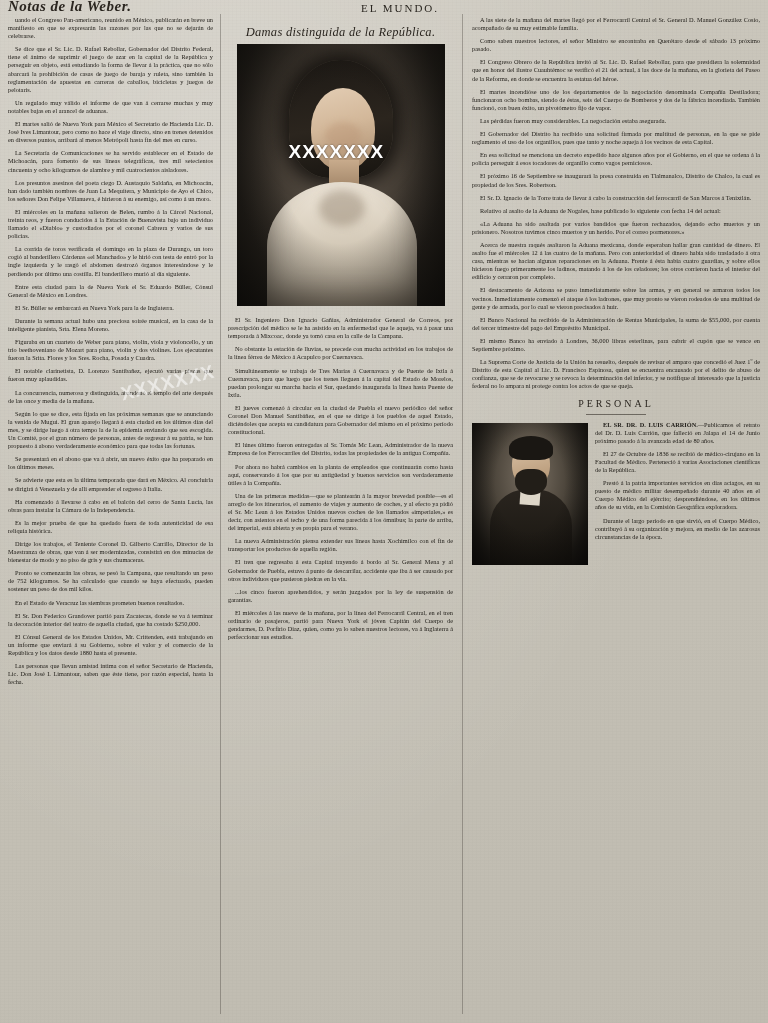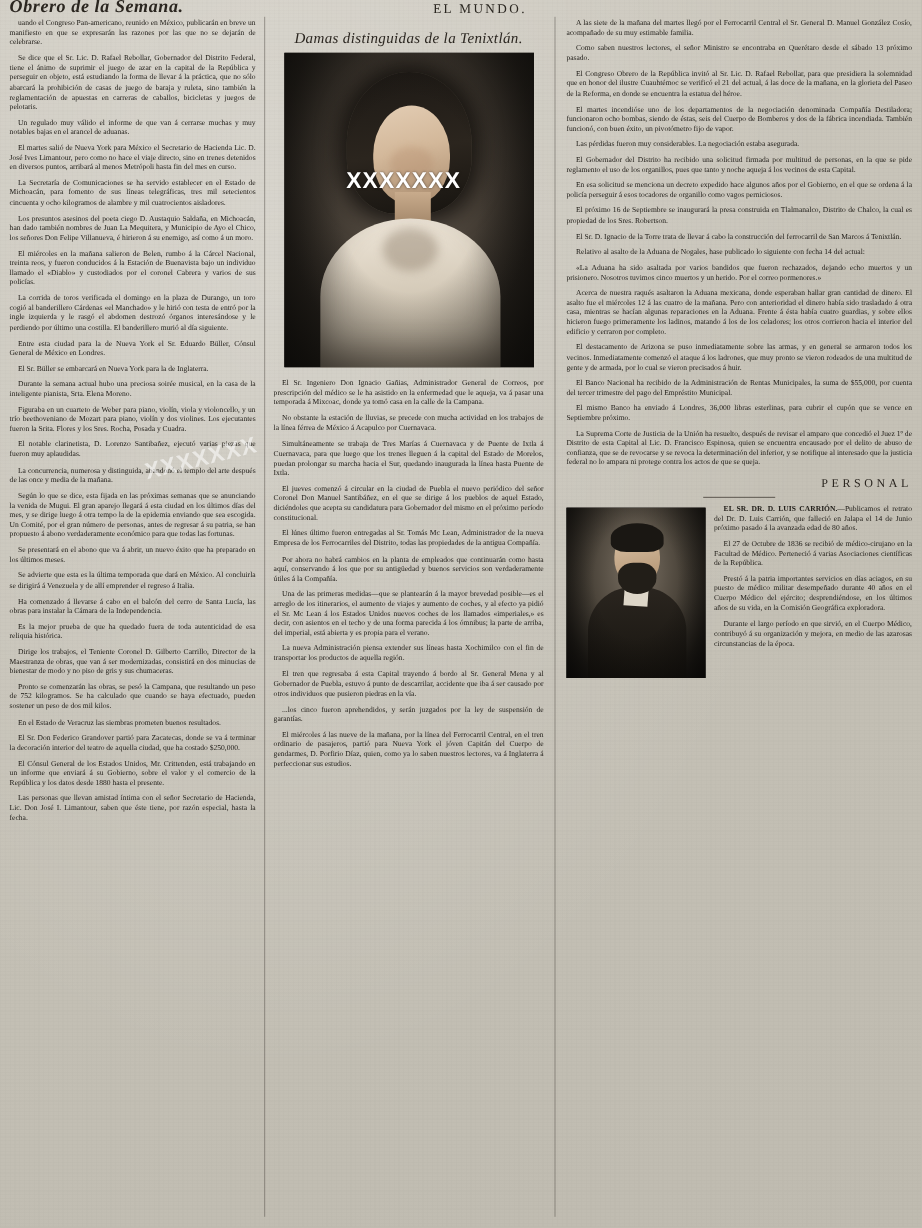--- a/index.html
+++ b/index.html
@@ -192,21 +192,21 @@
     color: #2b2620;
     line-height: 10px;
   }
   .caption .name { font-weight: bold; font-size: 8.4px; }
   .caption .sub { font-size: 6.6px; letter-spacing: .4px; }
   .caption .credit { font-size: 6px; font-style: italic; margin-top: 3px; }
 
   .col2-body { margin-top: 10px; }
 
   .section-head {
-    text-align: right;
+    text-align: center;
     font-size: 10px;
     letter-spacing: 3px;
     color: #2b2620;
     margin: 10px 0 5px 0;
     font-family: "Liberation Serif", serif;
   }
   .hr-short {
     width: 60px;
     height: 1px;
     background: rgba(50,45,38,.6);
@@ -273,21 +273,21 @@
 <div class="page">
   <div class="paper"></div>
   <div class="grain"></div>
 
   <div class="masthead">EL MUNDO.</div>
 
   <div class="rule-v a"></div>
   <div class="rule-v b"></div>
 
   <div class="col col1">
-    <div class="col1-title">Obrero de la Semana.</div>
+    <div class="col1-title">Notas de la Weber.</div>
     <div id="c1body">
         <p>uando el Congreso Pan-americano, reunido en México, publicarán en breve un manifiesto en que se expresarán las razones por las que no se dejarán de celebrarse.</p>
         <p>Se dice que el Sr. Lic. D. Rafael Rebollar, Gobernador del Distrito Federal, tiene el ánimo de suprimir el juego de azar en la capital de la República y perseguir en objeto, está estudiando la forma de llevar á la práctica, que no sólo abarcará la prohibición de casas de juego de baraja y ruleta, sino también la reglamentación de apuestas en carreras de caballos, bicicletas y juegos de pelotaris.</p>
         <p>Un regulado muy válido el informe de que van á cerrarse muchas y muy notables bajas en el arancel de aduanas.</p>
         <p>El martes salió de Nueva York para México el Secretario de Hacienda Lic. D. José Ives Limantour, pero como no hace el viaje directo, sino en trenes detenidos en diversos puntos, arribará al menos Metrópoli hasta fin del mes en curso.</p>
         <p>La Secretaría de Comunicaciones se ha servido establecer en el Estado de Michoacán, para fomento de sus líneas telegráficas, tres mil setecientos cincuenta y ocho kilogramos de alambre y mil cuatrocientos aisladores.</p>
         <p>Los presuntos asesinos del poeta ciego D. Austaquio Saldaña, en Michoacán, han dado también nombres de Juan La Mequitera, y Municipio de Ayo el Chico, los señores Don Felipe Villanueva, é hirieron á su enemigo, así como á un moro.</p>
         <p>El miércoles en la mañana salieron de Belen, rumbo á la Cárcel Nacional, treinta reos, y fueron conducidos á la Estación de Buenavista bajo un individuo llamado el «Diablo» y custodiados por el coronel Cabrera y varios de sus policías.</p>
         <p>La corrida de toros verificada el domingo en la plaza de Durango, un toro cogió al banderillero Cárdenas «el Manchado» y le hirió con testa de entró por la ingle izquierda y le rasgó el abdomen destrozó órganos interesándose y le perdiendo por último una costilla. El banderillero murió al día siguiente.</p>
         <p>Entre esta ciudad para la de Nueva York el Sr. Eduardo Büller, Cónsul General de México en Londres.</p>
@@ -304,21 +304,21 @@
         <p>Dirige los trabajos, el Teniente Coronel D. Gilberto Carrillo, Director de la Maestranza de obras, que van á ser modernizadas, consistirá en dos minucias de bienestar de modo y no piso de gris y sus chumaceras.</p>
         <p>Pronto se comenzarán las obras, se pesó la Campana, que resultando un peso de 752 kilogramos. Se ha calculado que cuando se haya efectuado, pueden sostener un peso de dos mil kilos.</p>
         <p>En el Estado de Veracruz las siembras prometen buenos resultados.</p>
         <p>El Sr. Don Federico Grandover partió para Zacatecas, donde se va á terminar la decoración interior del teatro de aquella ciudad, que ha costado $250,000.</p>
         <p>El Cónsul General de los Estados Unidos, Mr. Crittenden, está trabajando en un informe que enviará á su Gobierno, sobre el valor y el comercio de la República y los datos desde 1880 hasta el presente.</p>
         <p>Las personas que llevan amistad íntima con el señor Secretario de Hacienda, Lic. Don José I. Limantour, saben que éste tiene, por razón especial, hasta la fecha.</p>
       </div>
   </div>
 
   <div class="col col2">
-    <div class="feature-head">Damas distinguidas de la Tenixtlán.</div>
+    <div class="feature-head">Damas distinguida de la República.</div>
 
     <div class="portrait-frame">
       <div class="portrait">
         <div class="p-hair"></div>
         <div class="p-face"></div>
         <div class="p-cheek"></div>
         <div class="p-neck"></div>
         <div class="p-dress"></div>
         <div class="p-vignette"></div>
         <div class="p-redaction">XXXXXXX</div>

